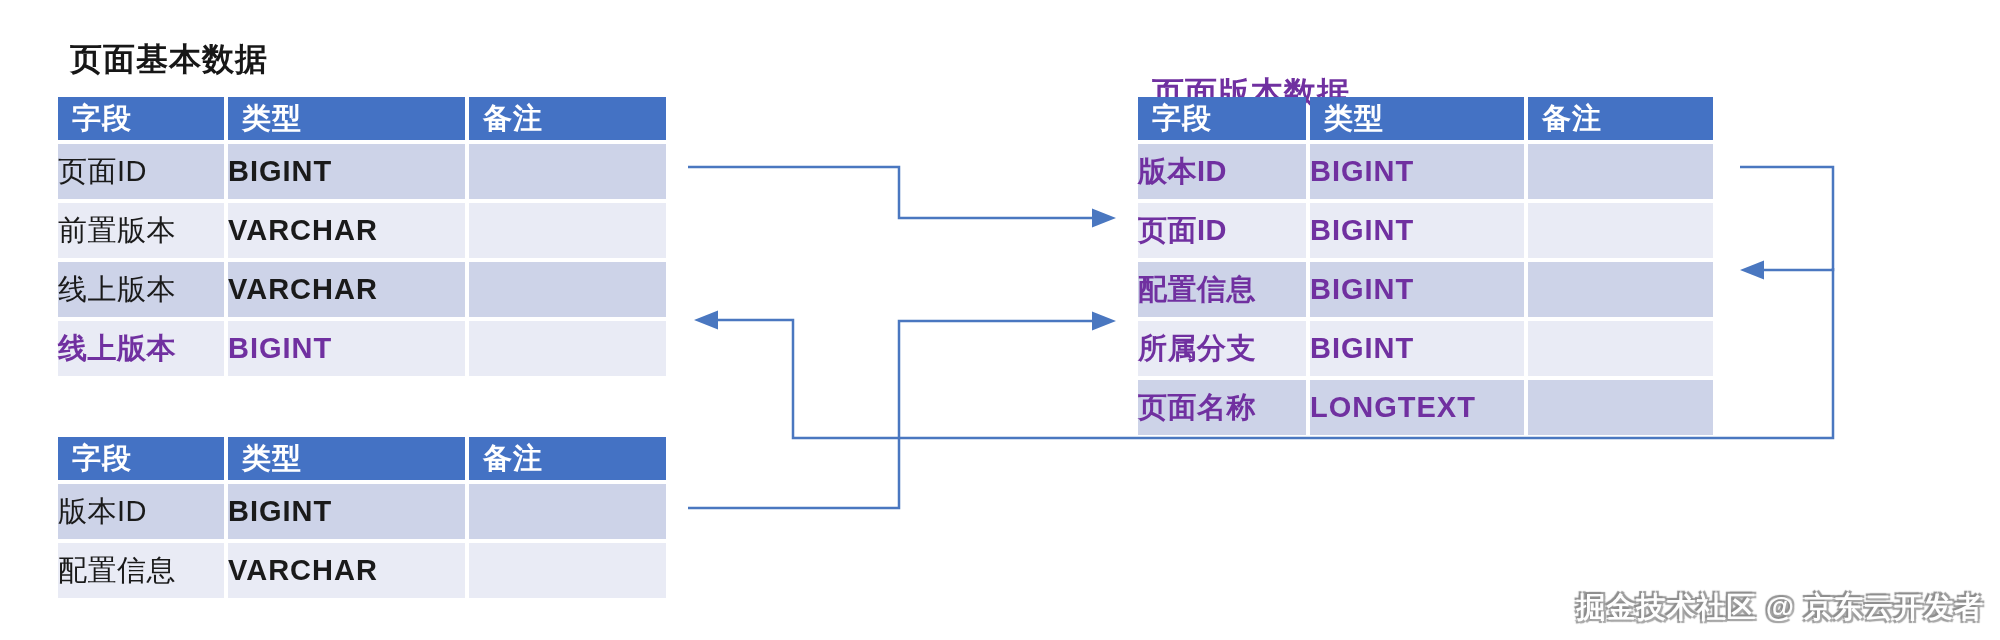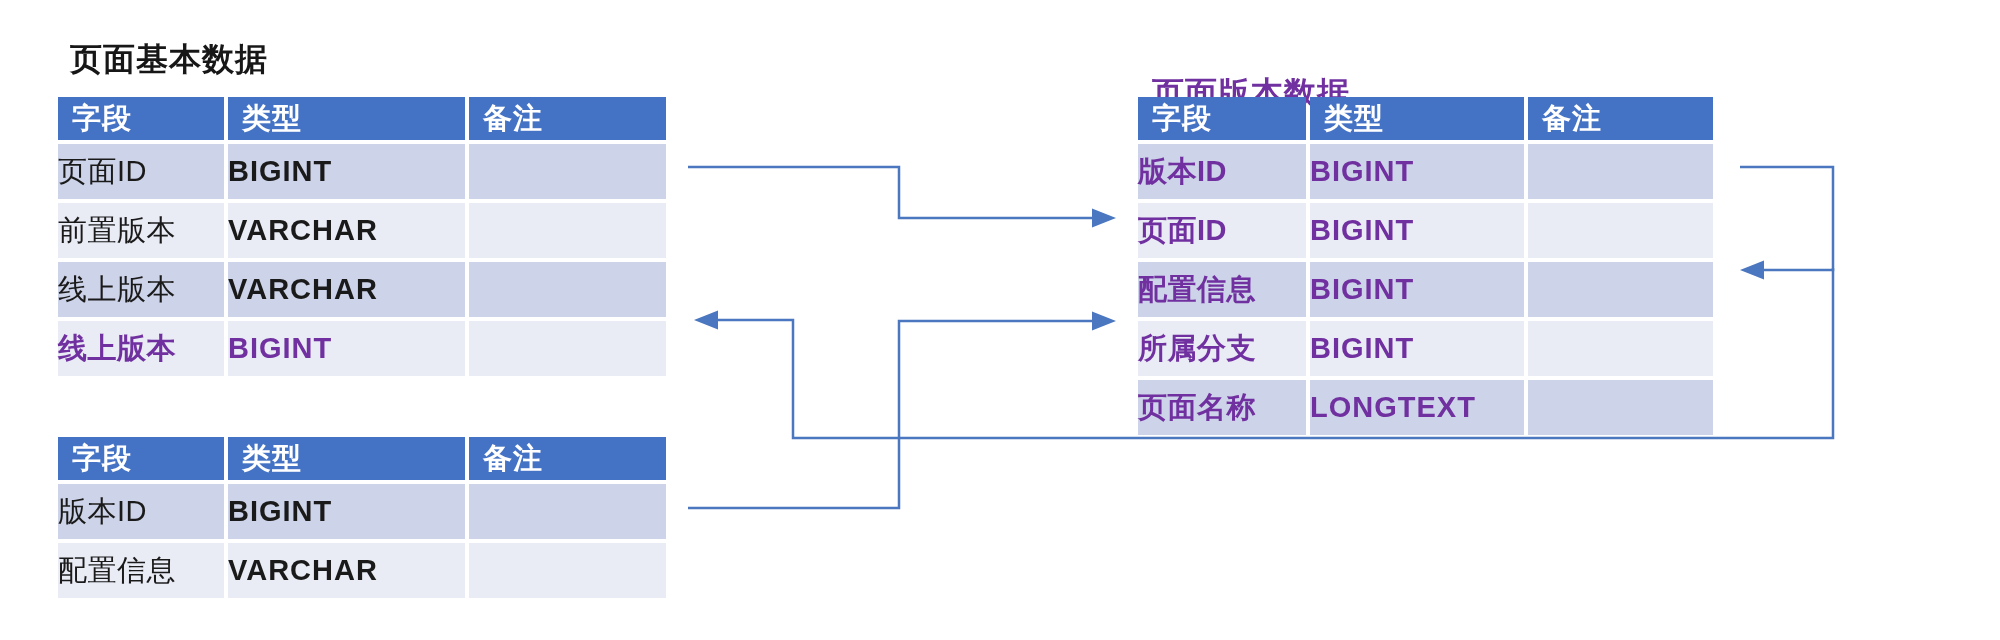--- a/index.html
+++ b/index.html
@@ -134,14 +134,15 @@
       <path d="M 688 508 H 899 V 321 H 1094"></path>
     </g>
     <g fill="#4A77C0" stroke="none">
       <polygon points="1116,218 1092,208.5 1092,227.5"></polygon>
       <polygon points="1740,270 1764,260.5 1764,279.5"></polygon>
       <polygon points="694,320 718,310.5 718,329.5"></polygon>
       <polygon points="1116,321 1092,311.5 1092,330.5"></polygon>
     </g>
   </svg>
 
+  <div class="watermark">掘金技术社区 @ 京东云开发者</div>
 
 </div>
 
 </body></html>

